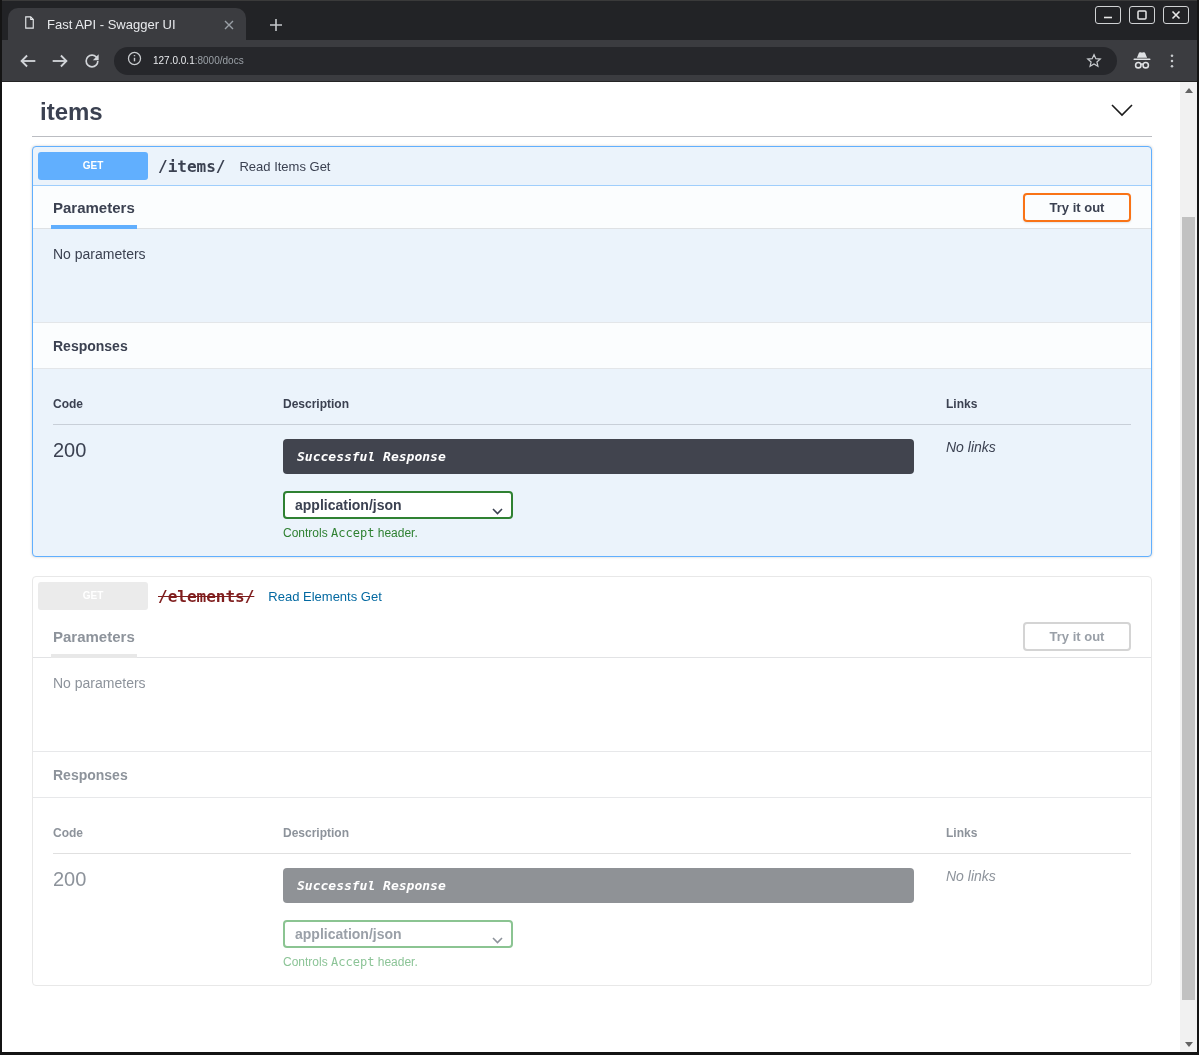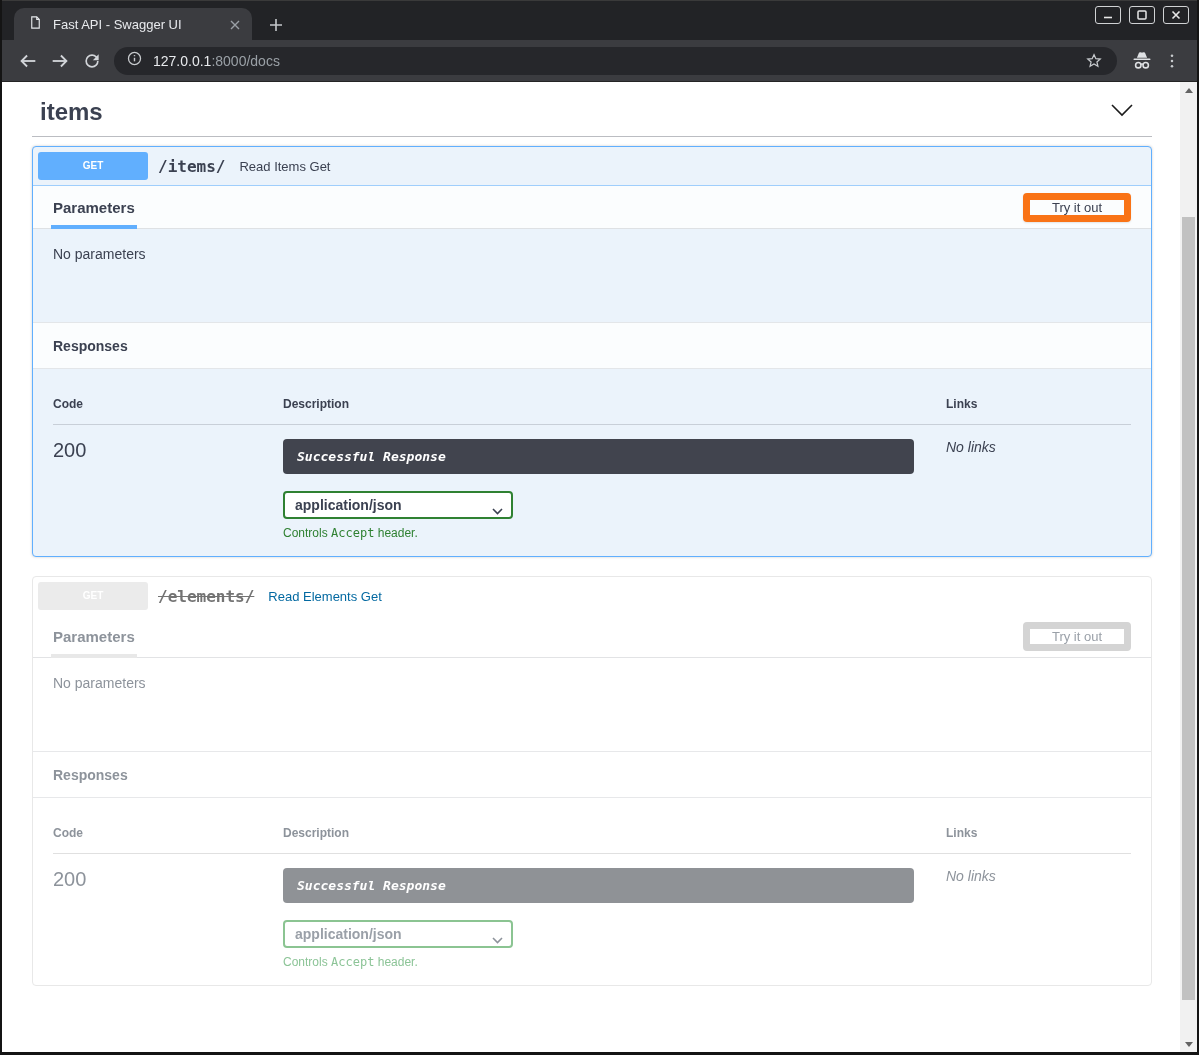--- a/index.html
+++ b/index.html
@@ -3,31 +3,31 @@
 <meta charset="utf-8">
 <style>
   * { box-sizing: border-box; margin: 0; padding: 0; }
   html, body { width: 1199px; height: 1055px; }
   body { background: #141414; font-family: "Liberation Sans", sans-serif; overflow: hidden; position: relative; }
 
   .window { position: absolute; left: 2px; right: 2px; top: 0; bottom: 3px; display: flex; flex-direction: column; }
 
   
   .tabstrip { height: 40px; background: #222326; position: relative; border-top: 1px solid #3a3a3a; flex: none; }
-  .tab { position: absolute; left: 12px; top: 7px; width: 238px; height: 33px; background: #3b3c40; border-radius: 10px 10px 0 0; display: flex; align-items: center; padding: 0 8px 0 14px; }
+  .tab { position: absolute; left: 6px; top: 7px; width: 238px; height: 33px; background: #3b3c40; border-radius: 10px 10px 0 0; display: flex; align-items: center; padding: 0 8px 0 14px; }
   .tab-label { color: #e8eaed; font-size: 13px; margin-left: 10px; flex: 1; white-space: nowrap; overflow: hidden; }
   .tab-close { width: 18px; height: 18px; display: flex; align-items: center; justify-content: center; cursor: pointer; flex: none; }
   .newtab-btn { position: absolute; left: 260px; top: 10px; width: 28px; height: 28px; display: flex; align-items: center; justify-content: center; cursor: pointer; }
   .win-controls { position: absolute; right: 8px; top: 5px; display: flex; gap: 8px; }
   .win-btn { width: 26px; height: 18px; border: 1px solid #d0d2d4; border-radius: 3px; display: flex; align-items: center; justify-content: center; cursor: pointer; background: transparent; }
 
   .toolbar { height: 42px; background: #3b3c40; display: flex; align-items: center; padding: 0 10px; border-bottom: 1px solid #242424; flex: none; }
   .nav-btn { width: 32px; height: 32px; display: flex; align-items: center; justify-content: center; cursor: pointer; flex: none; }
   .omnibox { flex: 1; height: 28px; background: #26272b; border-radius: 14px; display: flex; align-items: center; padding: 0 12px; margin: 0 10px 0 6px; cursor: text; }
-  .url { font-size: 14px; margin-left: 10px; color: #e8eaed; white-space: nowrap; }
+  .url { font-size: 10px; margin-left: 10px; color: #e8eaed; white-space: nowrap; }
   .url .dim { color: #9aa0a6; }
   .star-btn { margin-left: auto; cursor: pointer; width: 22px; height: 22px; display: flex; align-items: center; justify-content: center; }
   .tool-icon { width: 30px; height: 30px; display: flex; align-items: center; justify-content: center; cursor: pointer; flex: none; }
 
   
   .page { flex: 1; background: #fff; position: relative; overflow: hidden; }
   .content { position: absolute; top: 0; left: 0; right: 17px; bottom: 0; padding: 8px 28px 0 30px; }
 
   .tag-header { display: flex; align-items: center; justify-content: space-between; padding: 6px 18px 0 8px; height: 38px; }
   .tag-title { font-size: 24px; font-weight: 700; color: #3b4151; }
@@ -36,33 +36,33 @@
 
   .opblock { border-radius: 4px; margin-bottom: 19px; }
   .opblock.get { border: 1px solid #61affe; background: #ebf3fb; box-shadow: 0 0 3px rgba(0,0,0,.19); }
   .opblock.deprecated { border: 1px solid #e8e8e8; background: #fff; }
 
   .opblock-summary { display: flex; align-items: center; padding: 5px; cursor: pointer; }
   .get .opblock-summary { border-bottom: 1px solid rgba(97,175,254,.55); }
   .method-badge { width: 110px; height: 28px; line-height: 28px; text-align: center; border-radius: 3px; background: #61affe; color: #fff; font-weight: 700; font-size: 10px; flex: none; }
   .deprecated .method-badge { background: #ebebeb; }
   .path { font-family: "DejaVu Sans Mono", "Liberation Mono", monospace; font-size: 16px; font-weight: 700; color: #3b4151; margin-left: 10px; }
-  .deprecated .path { color: #737373; text-decoration: line-through; }
+  .deprecated .path { color: #7f1d1d; text-decoration: line-through; }
   .summary-desc { font-size: 13px; color: #3b4151; margin-left: 14px; }
   .deprecated .summary-desc { color: #0369a1; }
 
   .warning-wrap { padding: 14px 20px 18px; border-bottom: 1px solid rgba(0,0,0,.12); }
   .warning-text { font-size: 14px; font-weight: 700; color: #8d939b; }
 
   .tab-header { display: flex; align-items: center; justify-content: space-between; height: 43px; padding: 12px 20px; background: rgba(255,255,255,.8); border-bottom: 1px solid rgba(59,65,81,.15); }
   .tab-title { position: relative; font-size: 15px; font-weight: 700; color: #3b4151; cursor: pointer; }
   .tab-title::after { content: ""; position: absolute; left: -2px; right: -2px; bottom: -13px; height: 4px; background: #61affe; }
   .deprecated .tab-title { color: #8d939b; }
   .deprecated .tab-title::after { background: #e8e8e8; }
-  .try-btn { width: 108px; height: 29px; border: 7px solid #f97316; border-radius: 4px; background: transparent; color: #3b4151; font-weight: 400; font-size: 13px; font-family: inherit; cursor: pointer; box-shadow: 0 1px 2px rgba(0,0,0,.1); }
+  .try-btn { width: 108px; height: 29px; border: 2px solid #f97316; border-radius: 4px; background: transparent; color: #3b4151; font-weight: 700; font-size: 13px; font-family: inherit; cursor: pointer; box-shadow: 0 1px 2px rgba(0,0,0,.1); }
   .deprecated .try-btn { border-color: #d4d4d4; color: #9aa0a8; box-shadow: none; }
 
   .params-body { padding: 17px 20px; min-height: 93px; font-size: 14px; color: #3b4151; }
   .deprecated .params-body { color: #8d939b; }
 
   .section-header { height: 47px; display: flex; align-items: center; padding: 0 20px; background: rgba(255,255,255,.8); border-top: 1px solid rgba(59,65,81,.12); border-bottom: 1px solid rgba(59,65,81,.12); }
   .section-title { font-size: 14px; font-weight: 700; color: #3b4151; }
   .deprecated .section-title { color: #8d939b; }
 
   .responses-body { padding: 28px 20px 16px; }

